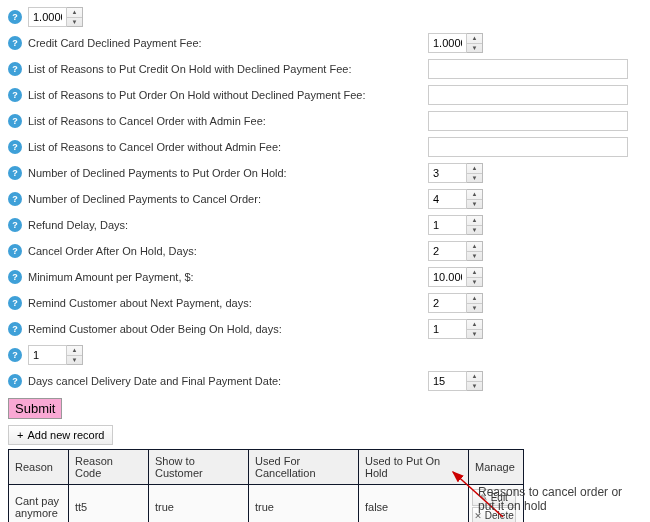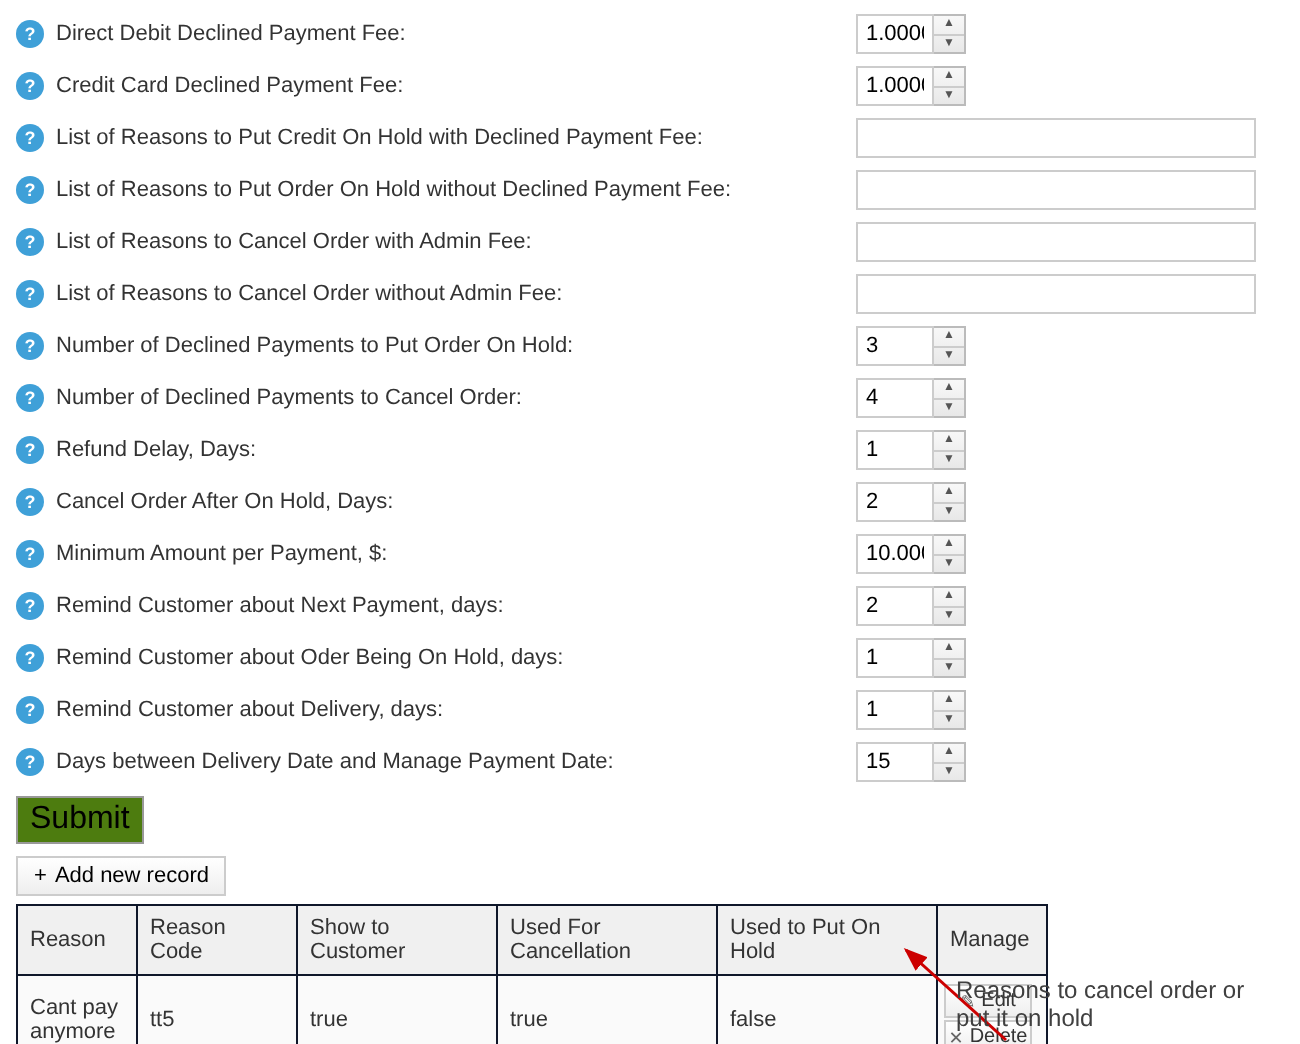--- a/index.html
+++ b/index.html
@@ -76,23 +76,23 @@
     font-size: 11px;
     background: #fff;
   }
   .num-wrap {
     display: flex;
     width: 55px;
   }
   .submit-btn {
     margin-top: 4px;
     padding: 2px 6px;
-    font-size: 16px;
+    font-size: 13px;
     border: 1px solid #999;
-    background: #4d7c0f;
+    background: #f9a8d4;
     cursor: pointer;
   }
   .add-btn {
     margin-top: 6px;
     padding: 3px 8px;
     font-size: 11px;
     border: 1px solid #ccc;
     background: linear-gradient(#fff,#eee);
     cursor: pointer;
     display: inline-flex;
@@ -160,21 +160,20 @@
   }
 </style>
 </head>
 <body>
 
 
 
 
 <div class="form-row">
     <span class="help-icon">?</span>
-    <span class="form-label">Direct Debit Declined Payment Fee:</span>
     <div class="field-wrap">
       <div class="num-wrap">
         <input class="num-input" type="text" value="1.0000" style="">
         <div class="spinner">
           <div class="spinner-btn">▲</div>
           <div class="spinner-btn">▼</div>
         </div>
       </div>
     </div>
   </div>
@@ -318,35 +317,34 @@
         <div class="spinner">
           <div class="spinner-btn">▲</div>
           <div class="spinner-btn">▼</div>
         </div>
       </div>
     </div>
   </div>
 
 <div class="form-row">
     <span class="help-icon">?</span>
-    <span class="form-label">Remind Customer about Delivery, days:</span>
     <div class="field-wrap">
       <div class="num-wrap">
         <input class="num-input" type="text" value="1" style="">
         <div class="spinner">
           <div class="spinner-btn">▲</div>
           <div class="spinner-btn">▼</div>
         </div>
       </div>
     </div>
   </div>
 
 <div class="form-row">
     <span class="help-icon">?</span>
-    <span class="form-label">Days between Delivery Date and Manage Payment Date:</span>
+    <span class="form-label">Days cancel Delivery Date and Final Payment Date:</span>
     <div class="field-wrap">
       <div class="num-wrap">
         <input class="num-input" type="text" value="15" style="">
         <div class="spinner">
           <div class="spinner-btn">▲</div>
           <div class="spinner-btn">▼</div>
         </div>
       </div>
     </div>
   </div>

